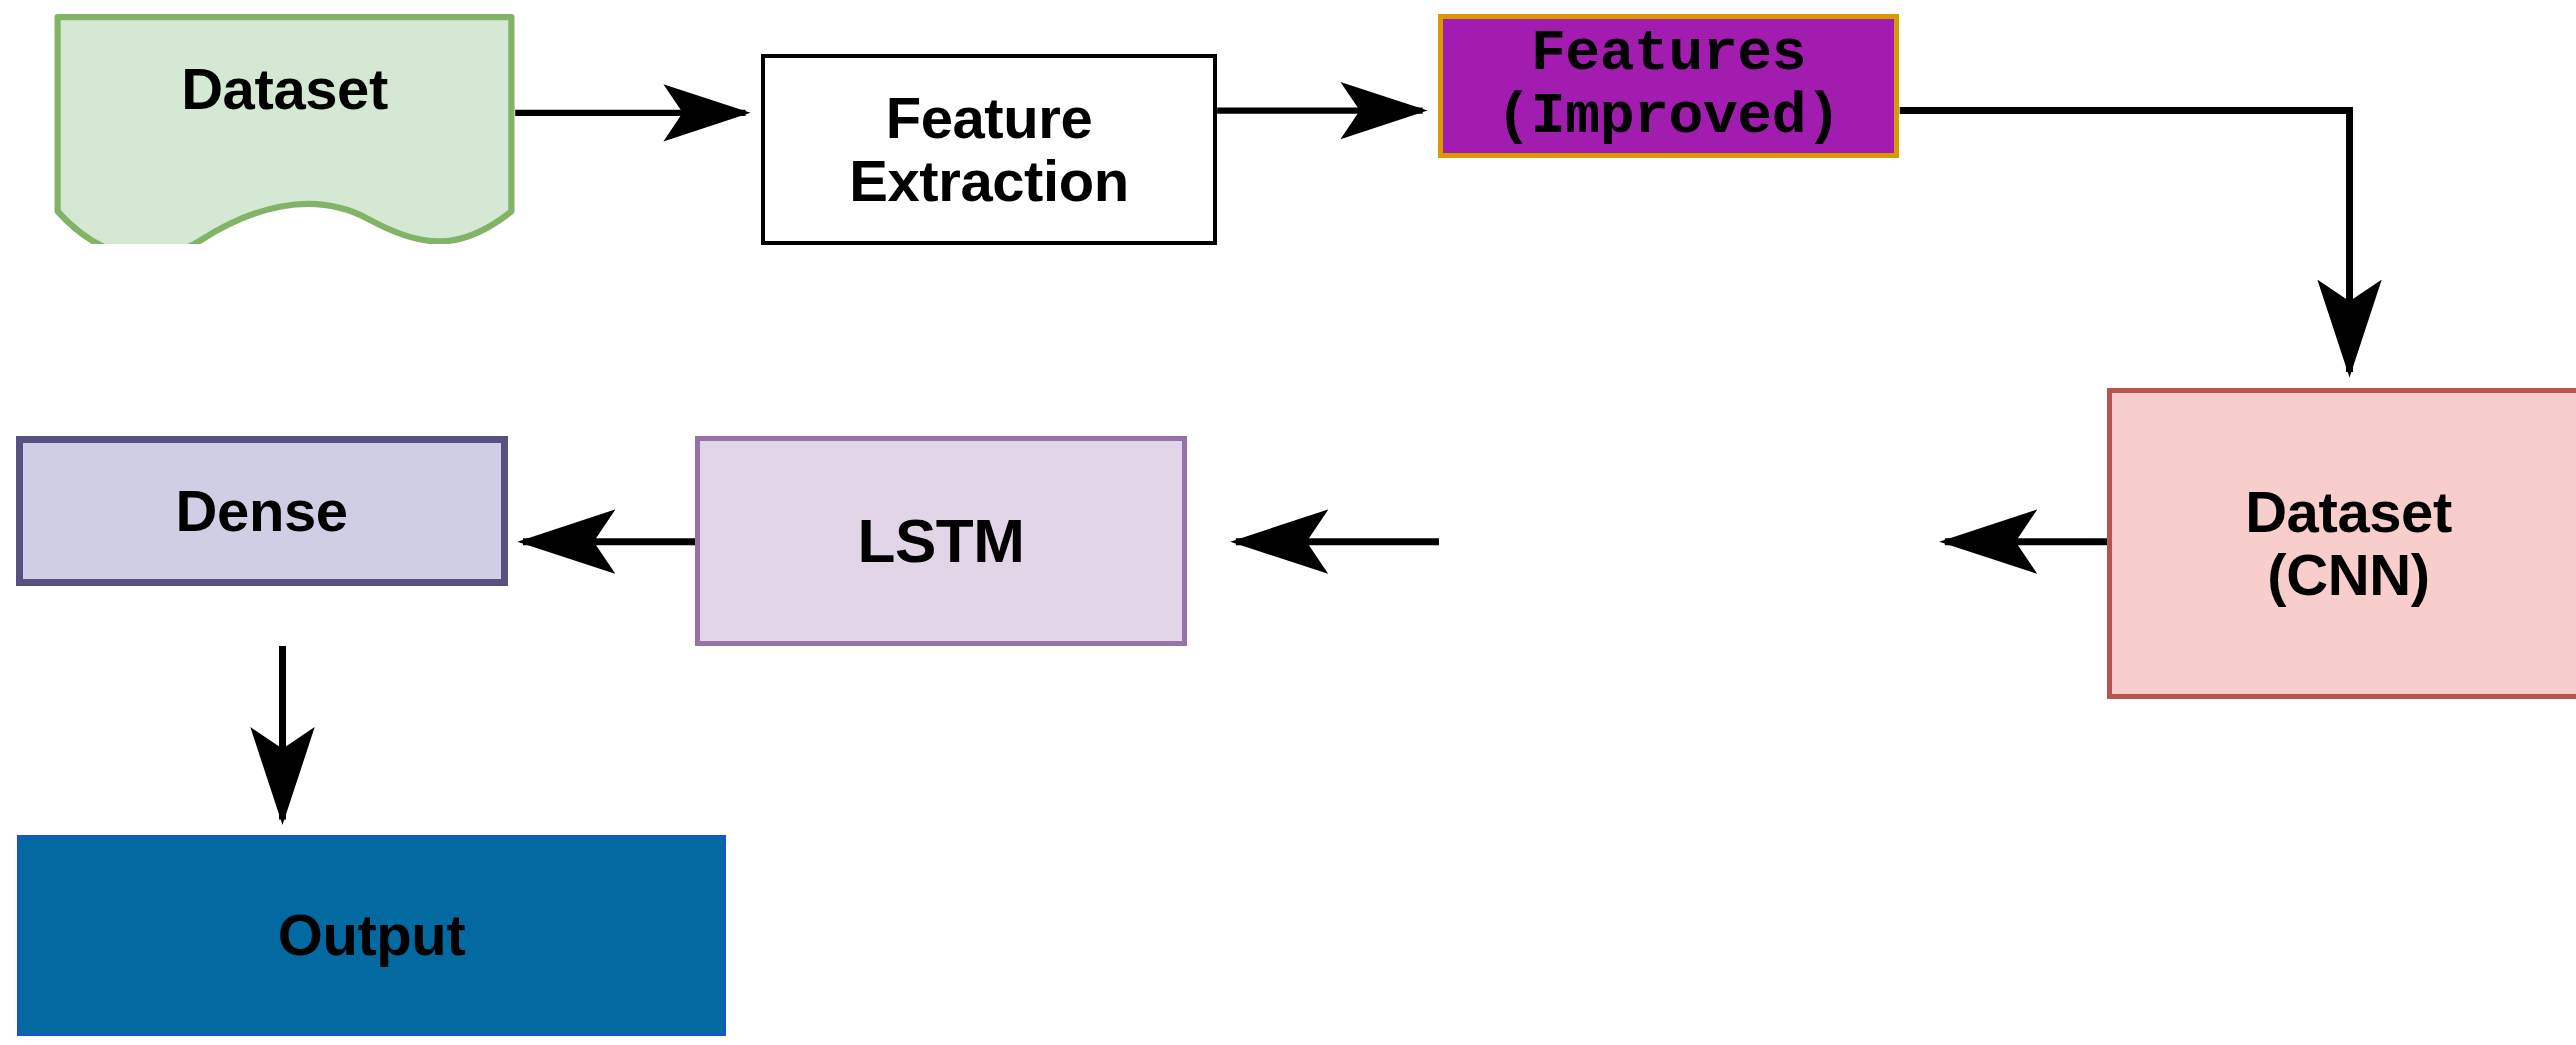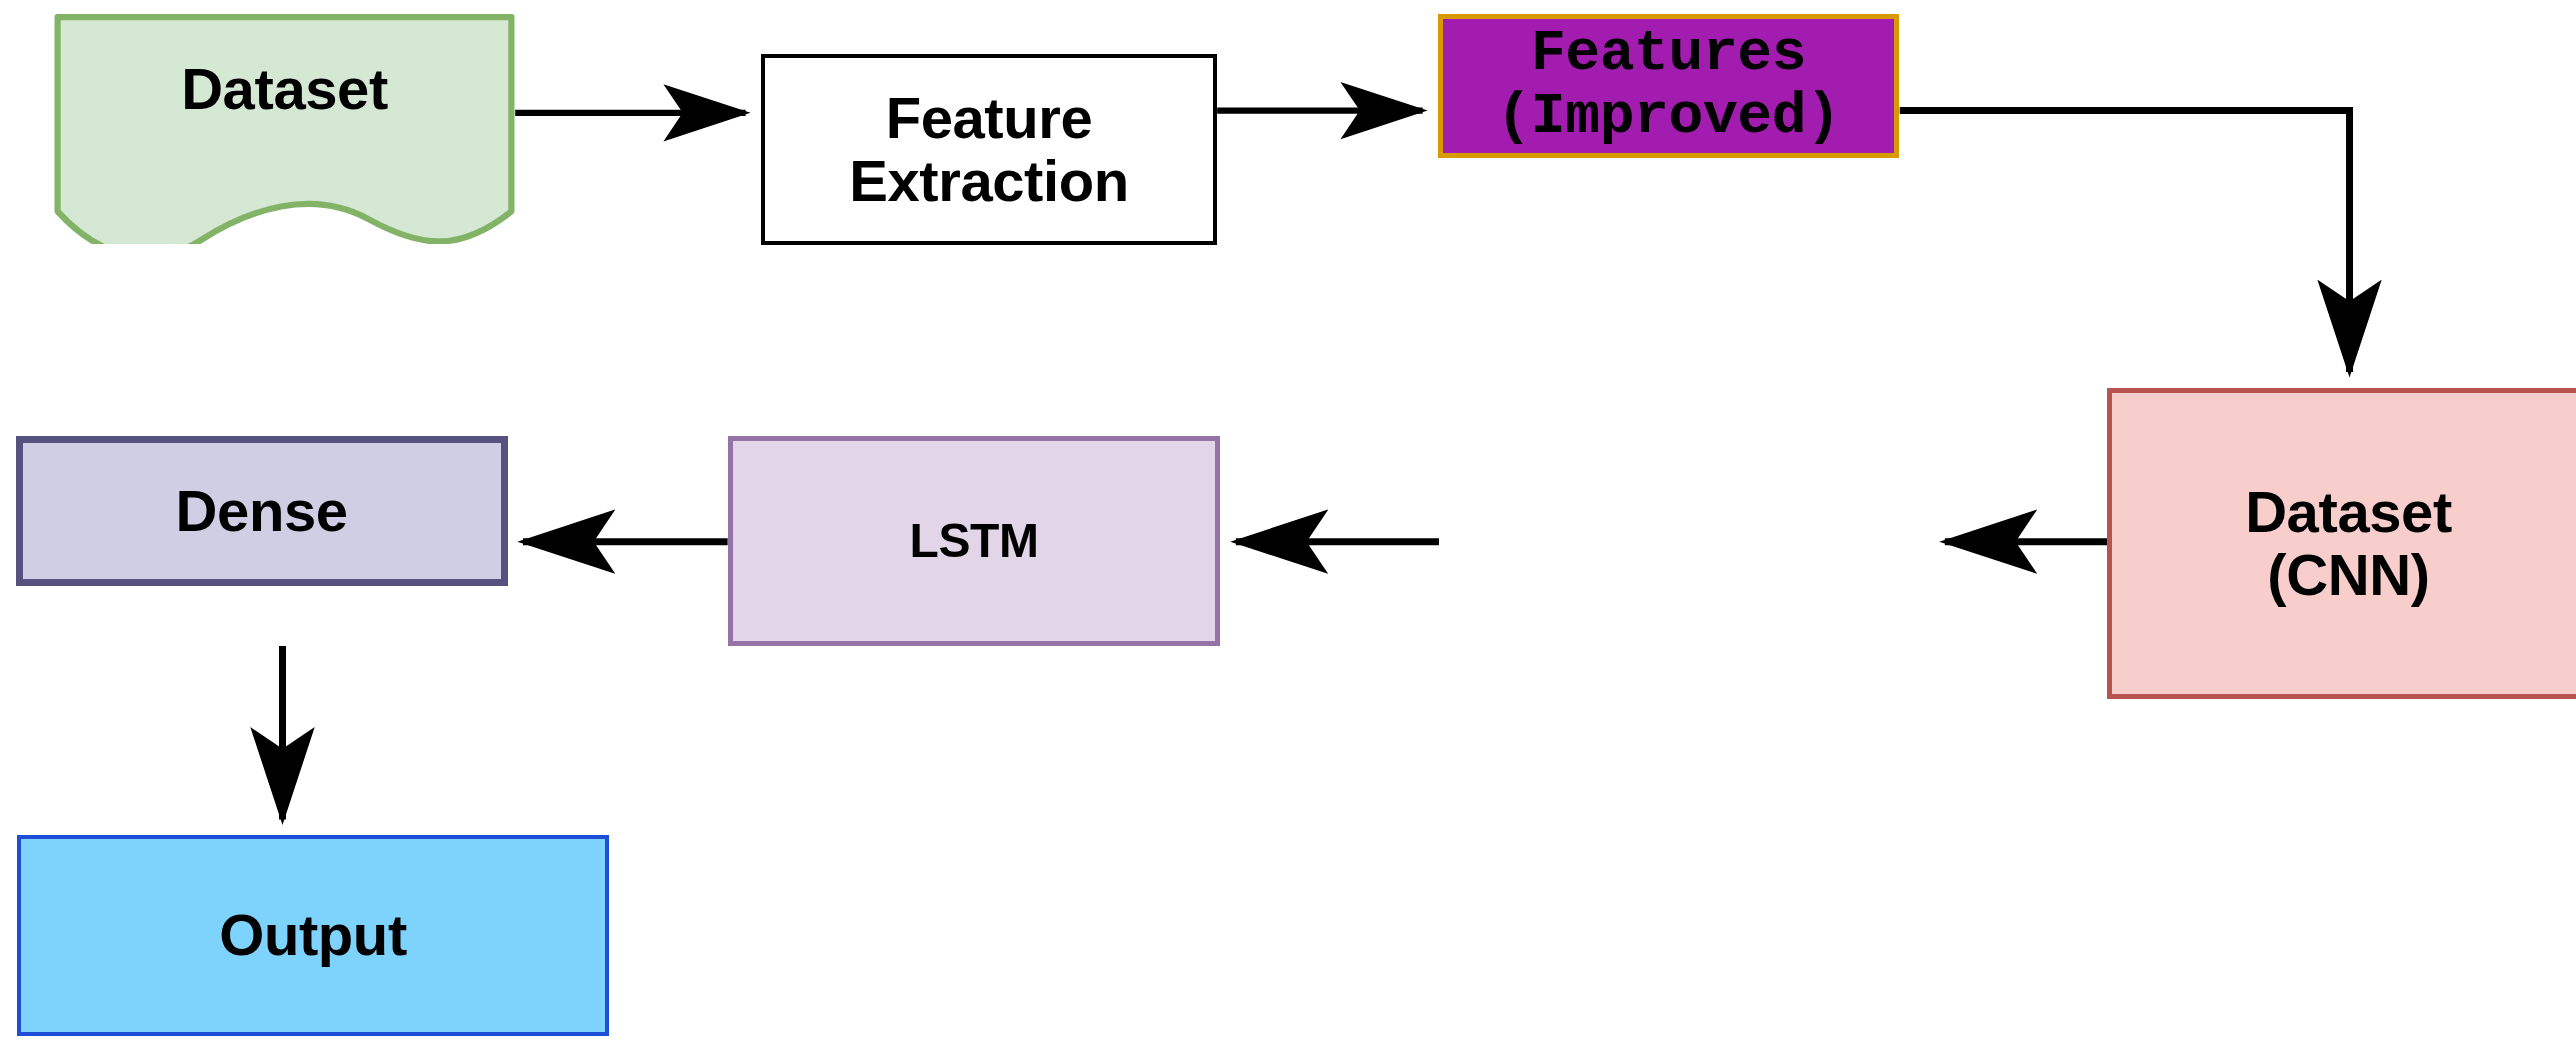--- a/index.html
+++ b/index.html
@@ -107,48 +107,48 @@
     top: 434px;
     width: 490px;
     height: 212px;
     background: #D5E8D4;
     border: 5.4px solid #82B366;
     font-size: 58px;
   }
 
   
   #node-lstm {
-    left: 728px;
+    left: 695px;
     top: 436px;
     width: 492px;
     height: 210px;
     background: #E1D5E7;
     border: 5.4px solid #9673A6;
-    font-size: 48px;
+    font-size: 62px;
   }
 
   
   #node-dense {
     left: 15.6px;
     top: 436px;
     width: 492px;
     height: 150px;
     background: #CFCEE4;
     border: 7px solid #56517E;
     font-size: 58px;
   }
 
   
   #node-output {
     left: 17px;
     top: 835px;
-    width: 592px;
+    width: 709px;
     height: 201px;
-    background: #7dd3fc;
-    border: 4px solid #1d4ed8;
+    background: #0369a1;
+    border: 2px solid #1d4ed8;
     font-size: 58px;
   }
 </style>
 </head>
 <body>
 
 <div id="canvas">
 
   <svg id="edge-layer" viewBox="0 0 3310 1344" width="2576" height="1046" xmlns="http://www.w3.org/2000/svg">
 

